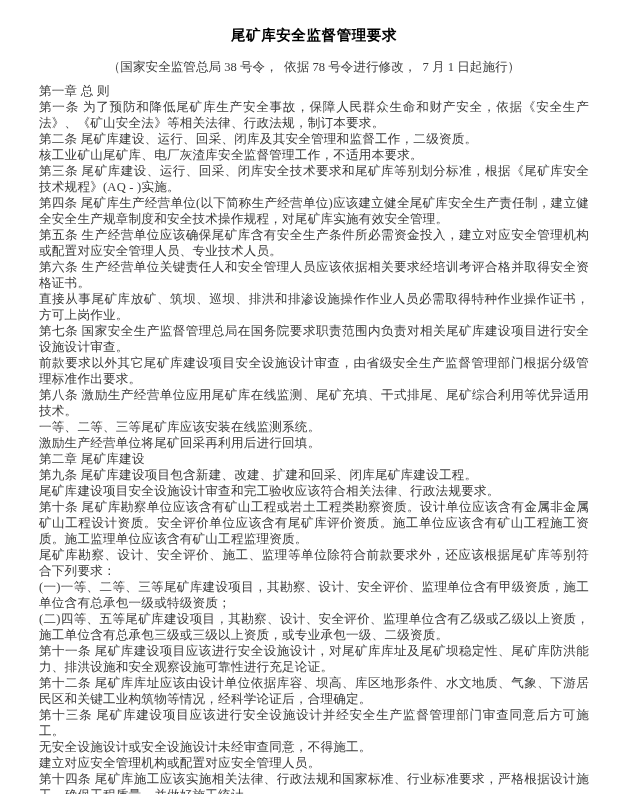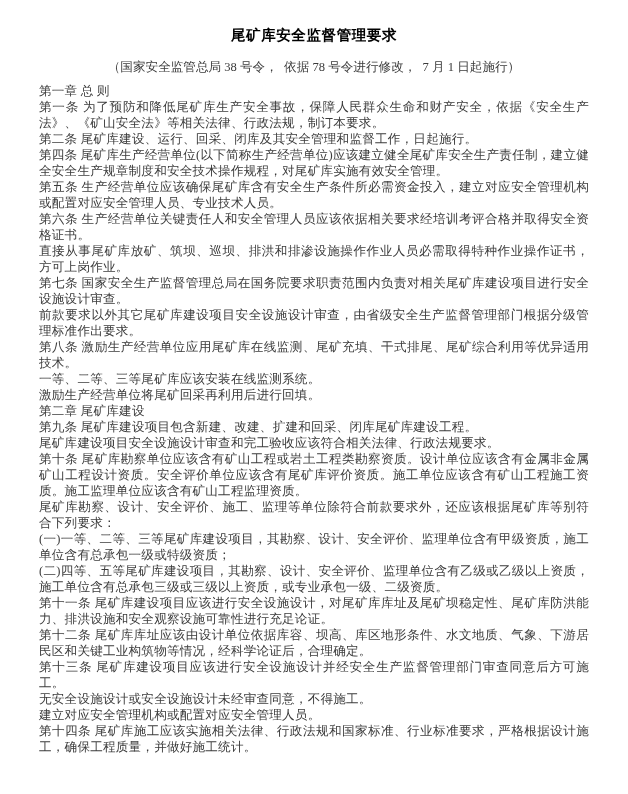--- a/index.html
+++ b/index.html
@@ -48,21 +48,23 @@
 </style>
 </head>
 <body>
 
 <div class="page">
   <h1 class="doc-title">尾矿库安全监督管理要求</h1>
   <p class="doc-subtitle">（国家安全监管总局 38 号令，  依据 78 号令进行修改，  7 月 1 日起施行）</p>
   <div class="doc-body">
       <p class="para">第一章 总 则</p>
       <p class="para">第一条 为了预防和降低尾矿库生产安全事故，保障人民群众生命和财产安全，依据《安全生产法》、《矿山安全法》等相关法律、行政法规，制订本要求。</p>
-      <p class="para">第二条 尾矿库建设、运行、回采、闭库及其安全管理和监督工作，日起施行。</p>
+      <p class="para">第二条 尾矿库建设、运行、回采、闭库及其安全管理和监督工作，二级资质。</p>
+      <p class="para">核工业矿山尾矿库、电厂灰渣库安全监督管理工作，不适用本要求。</p>
+      <p class="para">第三条 尾矿库建设、运行、回采、闭库安全技术要求和尾矿库等别划分标准，根据《尾矿库安全技术规程》(AQ - )实施。</p>
       <p class="para">第四条 尾矿库生产经营单位(以下简称生产经营单位)应该建立健全尾矿库安全生产责任制，建立健全安全生产规章制度和安全技术操作规程，对尾矿库实施有效安全管理。</p>
       <p class="para">第五条 生产经营单位应该确保尾矿库含有安全生产条件所必需资金投入，建立对应安全管理机构或配置对应安全管理人员、专业技术人员。</p>
       <p class="para">第六条 生产经营单位关键责任人和安全管理人员应该依据相关要求经培训考评合格并取得安全资格证书。</p>
       <p class="para">直接从事尾矿库放矿、筑坝、巡坝、排洪和排渗设施操作作业人员必需取得特种作业操作证书，方可上岗作业。</p>
       <p class="para">第七条 国家安全生产监督管理总局在国务院要求职责范围内负责对相关尾矿库建设项目进行安全设施设计审查。</p>
       <p class="para">前款要求以外其它尾矿库建设项目安全设施设计审查，由省级安全生产监督管理部门根据分级管理标准作出要求。</p>
       <p class="para">第八条 激励生产经营单位应用尾矿库在线监测、尾矿充填、干式排尾、尾矿综合利用等优异适用技术。</p>
       <p class="para">一等、二等、三等尾矿库应该安装在线监测系统。</p>
       <p class="para">激励生产经营单位将尾矿回采再利用后进行回填。</p>
       <p class="para">第二章 尾矿库建设</p>

